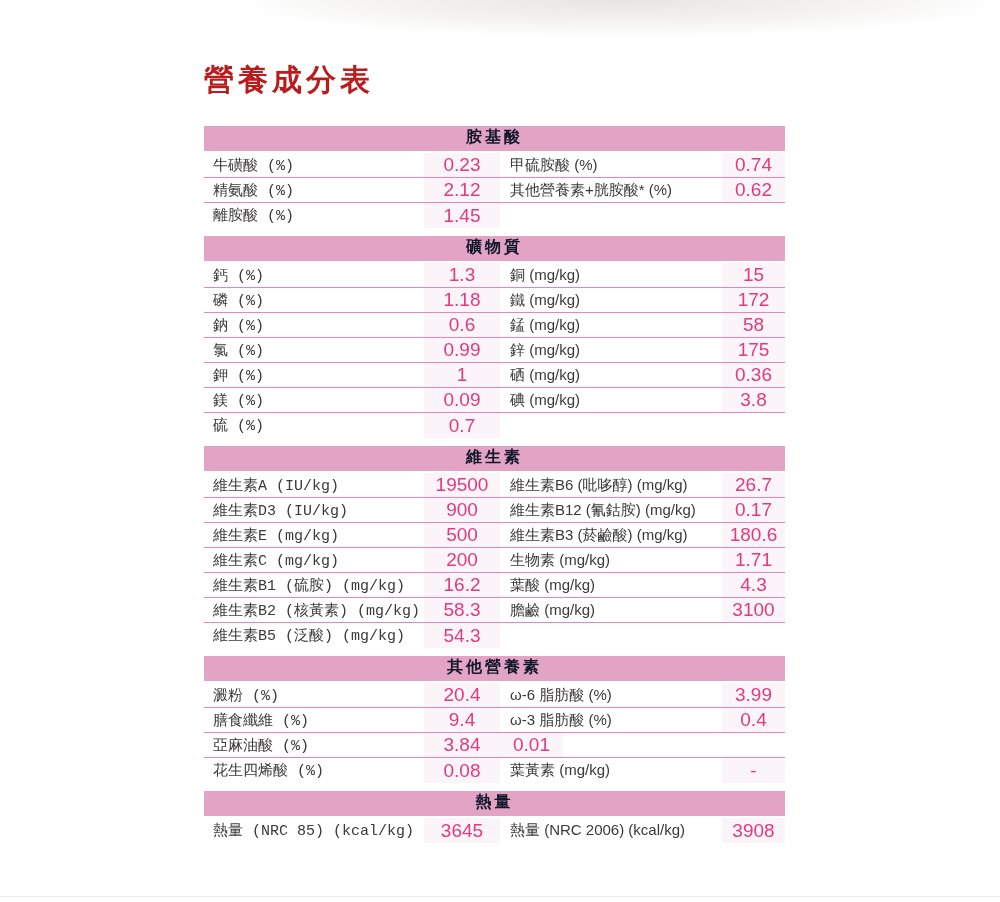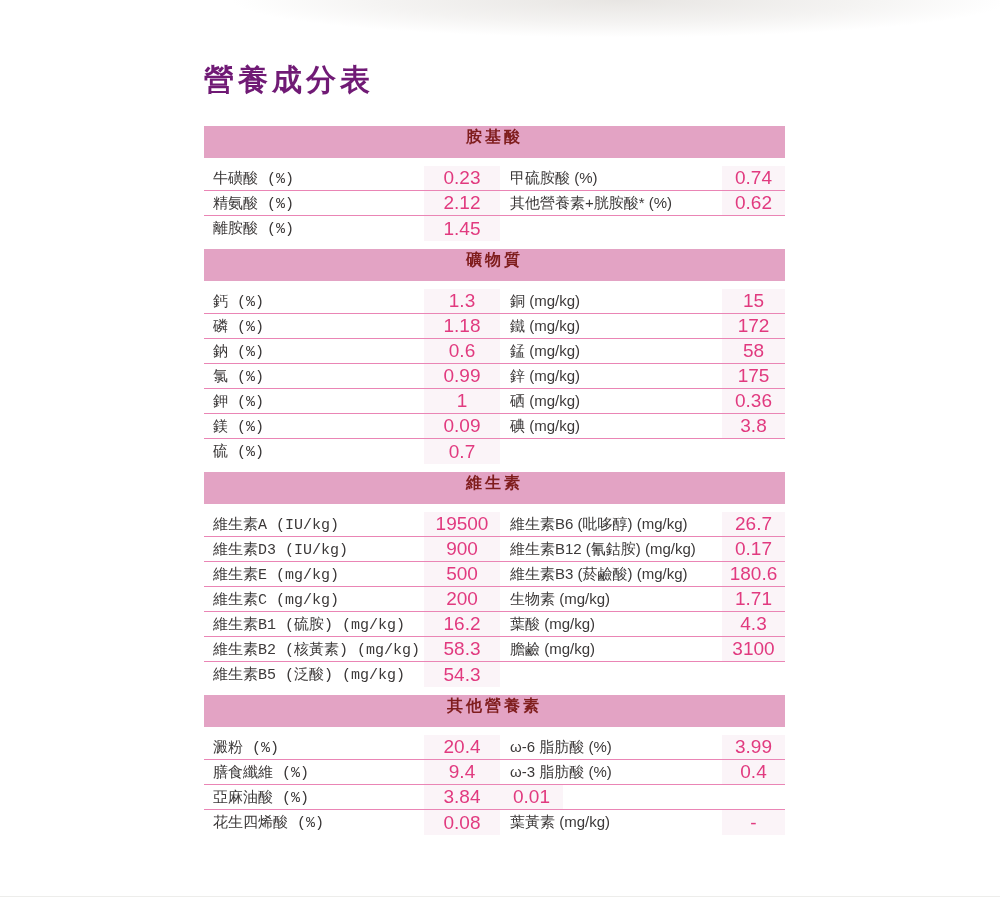--- a/index.html
+++ b/index.html
@@ -17,27 +17,27 @@
 
   .bottom-divider {
     position:absolute; left:0; right:0; bottom:5px;
     border-top:1px solid #ededeb;
   }
 
   .content { position:absolute; left:204px; top:65px; width:581px; }
 
   .title {
     margin:0 0 31px 0; font-size:30px; line-height:30px;
-    font-weight:700; color:#701a75; letter-spacing:4px;
+    font-weight:700; color:#b91c1c; letter-spacing:4px;
   }
 
   .sec { margin-bottom:8px; }
   .sec-head {
-    height:32px; line-height:22px; margin-bottom:8px;
-    background:#e3a3c4; color:#7f1d1d;
+    height:25px; line-height:22px; margin-bottom:2px;
+    background:#e3a3c4; color:#0f172a;
     font-size:16px; font-weight:700; text-align:center; letter-spacing:3px;
   }
 
   .row {
     display:flex; height:25px; box-sizing:border-box;
     border-bottom:1px solid #ea85b5;
   }
   .sec .row:last-child { border-bottom:none; }
 
   .cell { display:flex; align-items:center; box-sizing:border-box; overflow:hidden; }
@@ -192,17 +192,26 @@
             <div class="cell c-val1 value">3.84</div>
             <div class="cell c-val2 value">0.01</div>
           </div>
           <div class="row">
             <div class="cell c-label1 label">花生四烯酸 (%)</div>
             <div class="cell c-val1 value">0.08</div>
             <div class="cell c-label2 label">葉黃素 (mg/kg)</div>
             <div class="cell c-val2 value">-</div>
           </div>
         </section>
+        <section class="sec">
+          <div class="sec-head">熱量</div>
+          <div class="row">
+            <div class="cell c-label1 label">熱量 (NRC 85) (kcal/kg)</div>
+            <div class="cell c-val1 value">3645</div>
+            <div class="cell c-label2 label">熱量 (NRC 2006) (kcal/kg)</div>
+            <div class="cell c-val2 value">3908</div>
+          </div>
+        </section>
       </div>
   </div>
 
   <div class="bottom-divider"></div>
 </div>
 
 </body></html>

